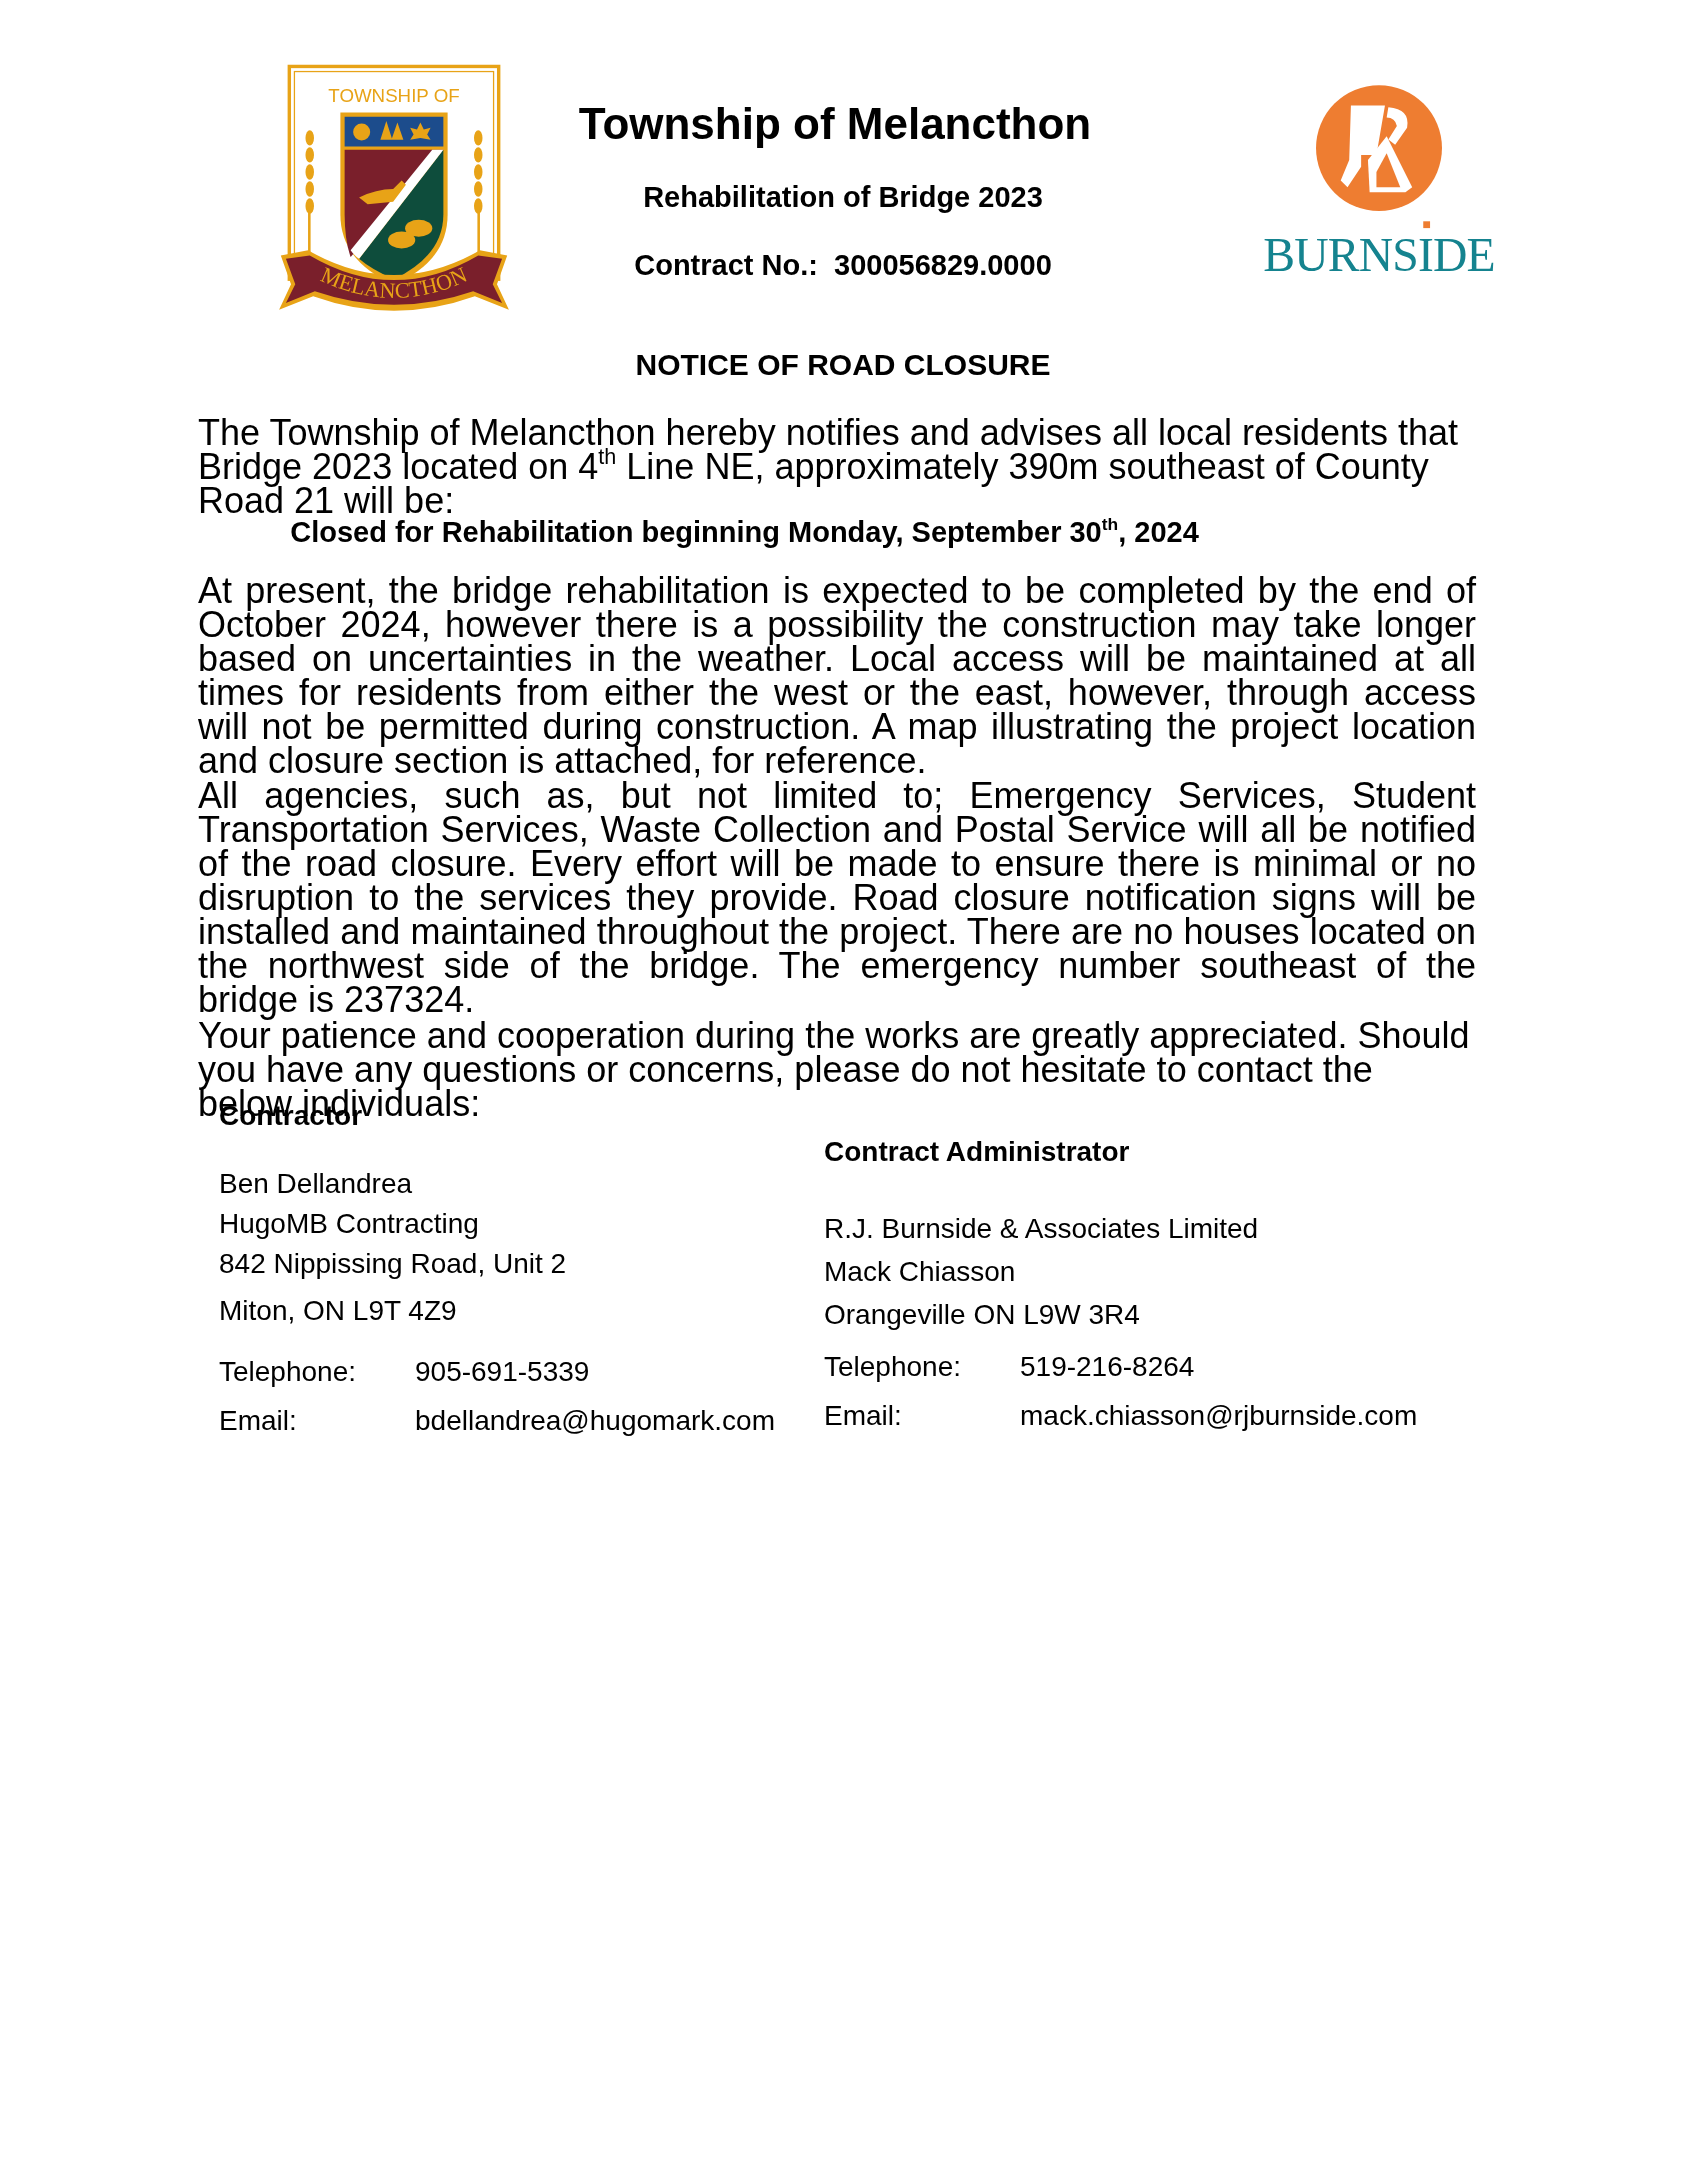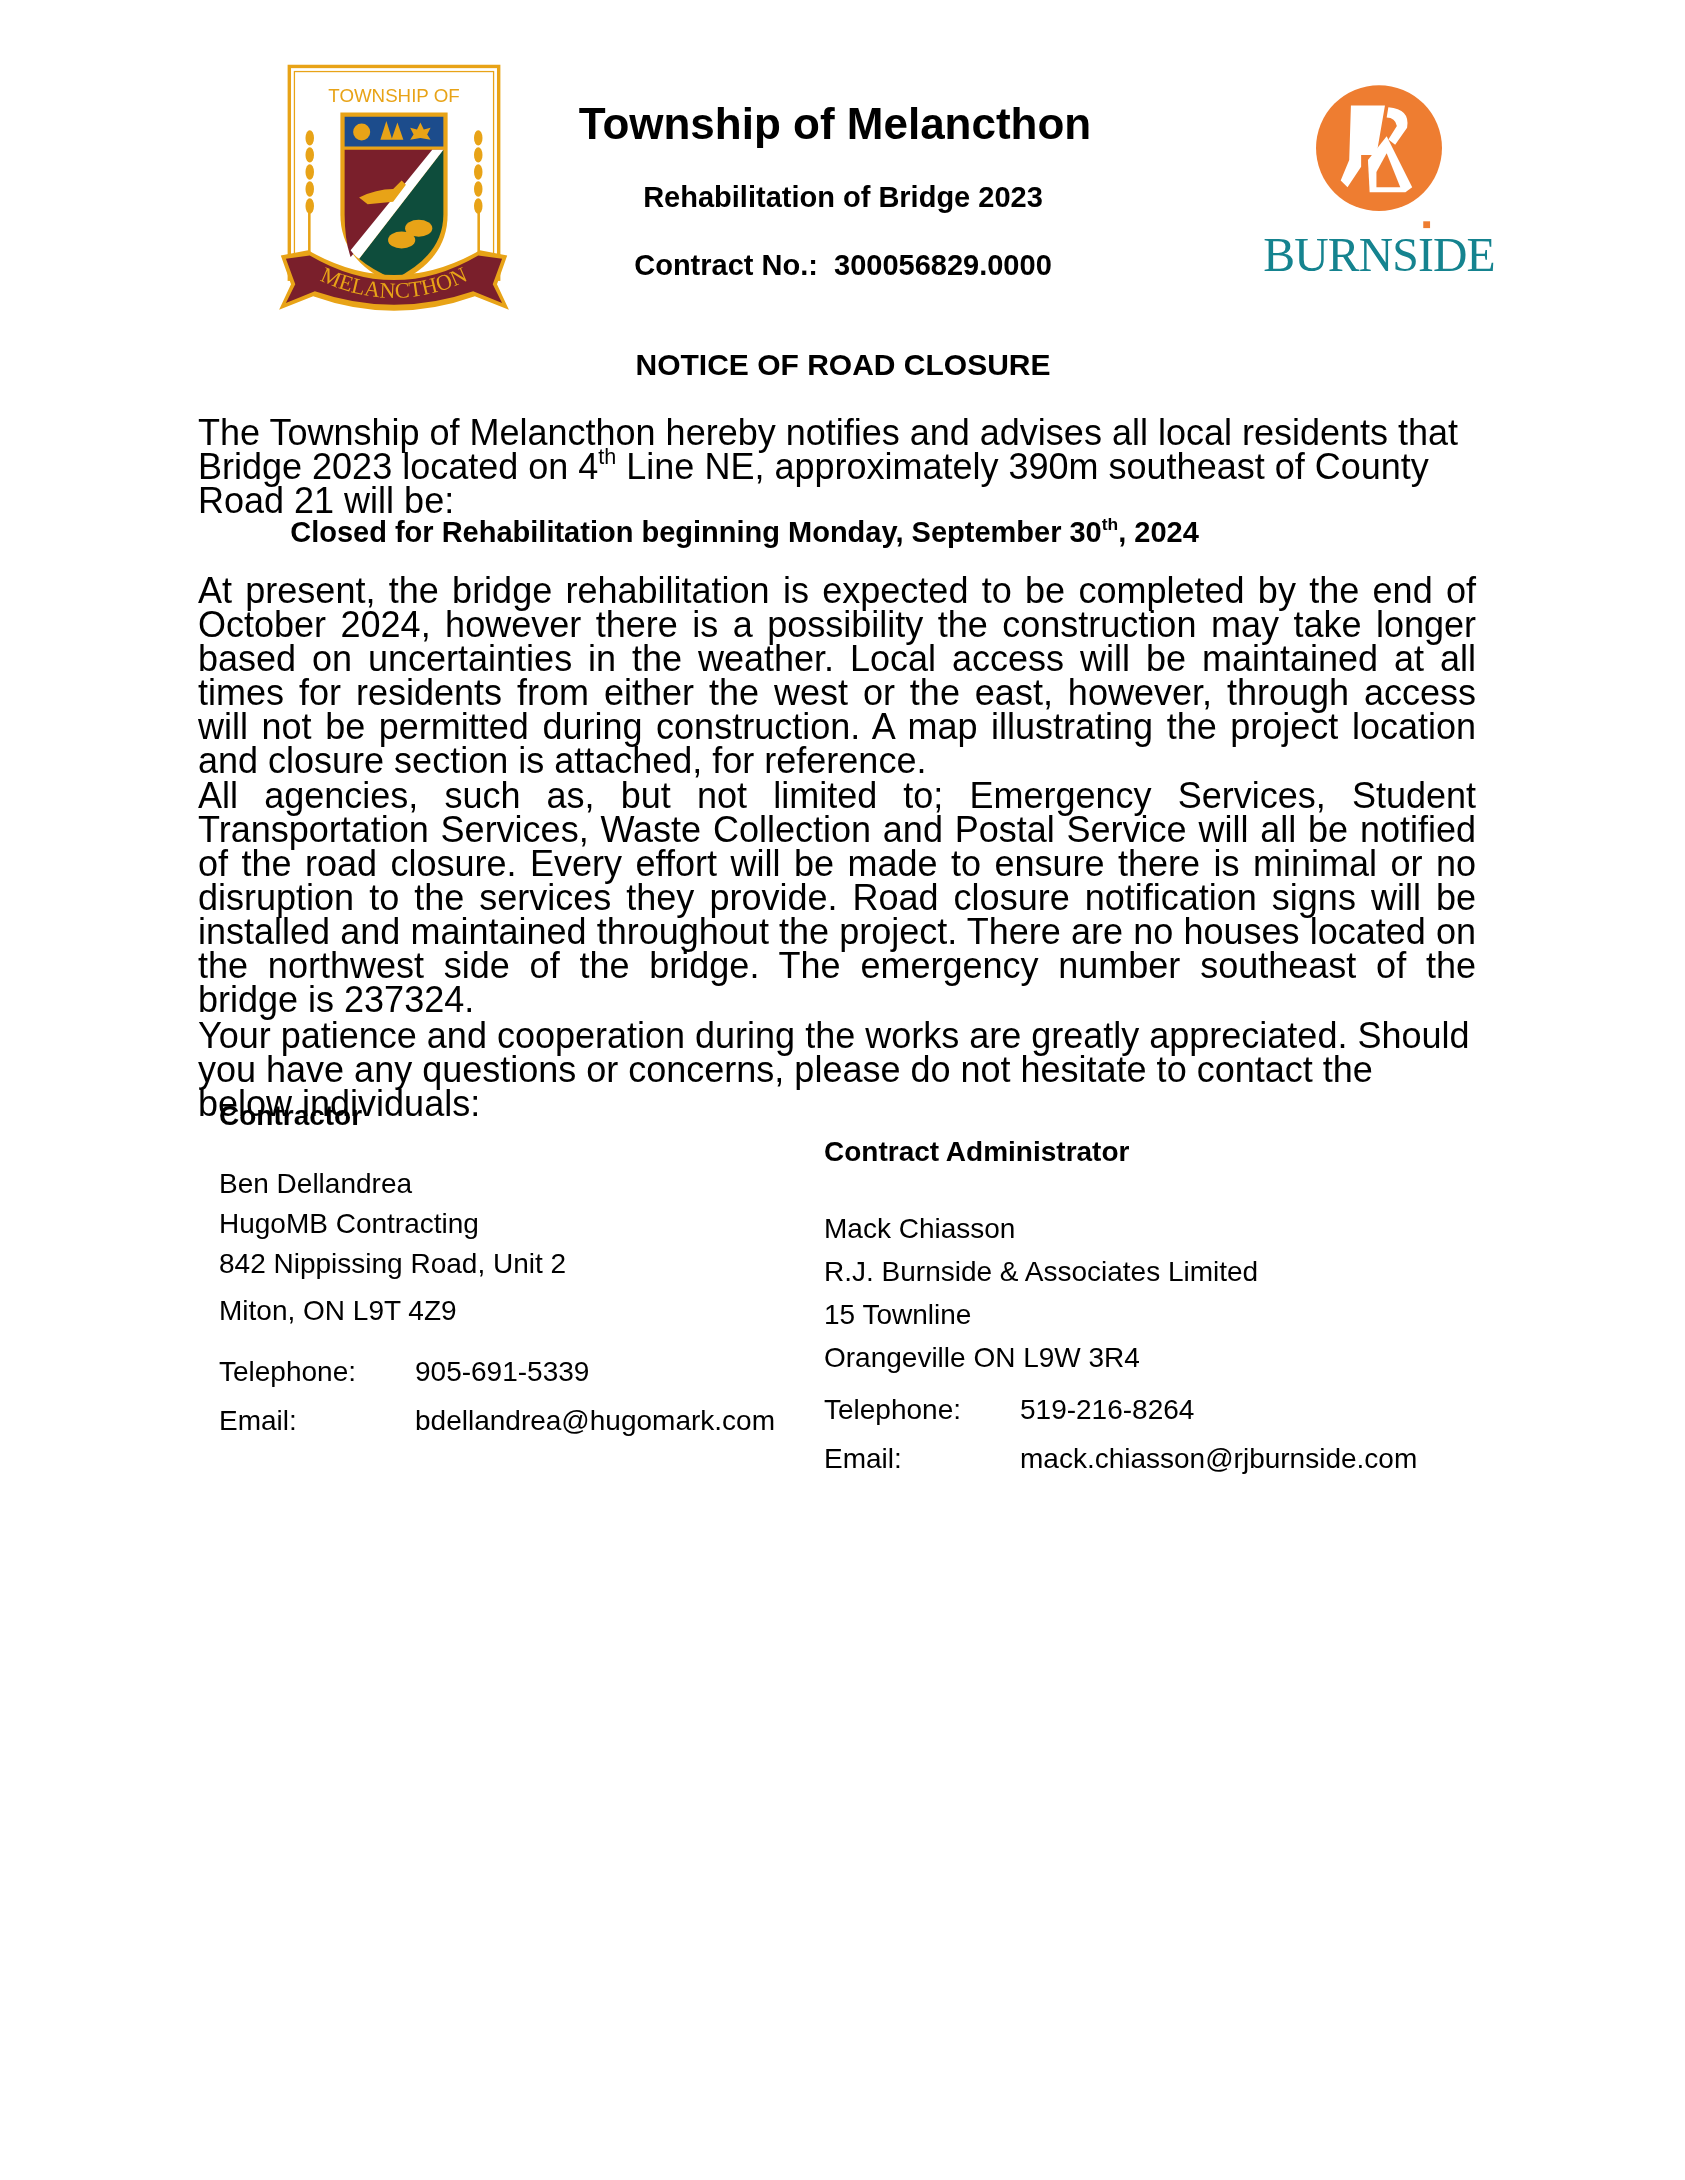--- a/index.html
+++ b/index.html
@@ -109,23 +109,22 @@
   <div style="height:49px;">
     <span class="lbl">Telephone:</span><span>905-691-5339</span>
   </div>
   <div>
     <span class="lbl">Email:</span><span>bdellandrea@hugomark.com</span>
   </div>
 </div>
 
 <div class="abs col" style="left:824px;top:1136px;width:647px;">
   <div class="col-head" style="height:77px;">Contract Administrator</div>
+  <div style="height:43px;">R.J. Burnside &amp; Associates Limited</div>
   <div style="height:43px;">Mack Chiasson</div>
-  <div style="height:43px;">R.J. Burnside &amp; Associates Limited</div>
-  <div style="height:43px;">15 Townline</div>
   <div style="height:52px;">Orangeville ON  L9W 3R4</div>
   <div style="height:49px;">
     <span class="lbl">Telephone:</span><span>519-216-8264</span>
   </div>
   <div>
     <span class="lbl">Email:</span><span>mack.chiasson@rjburnside.com</span>
   </div>
 </div>
 
 

